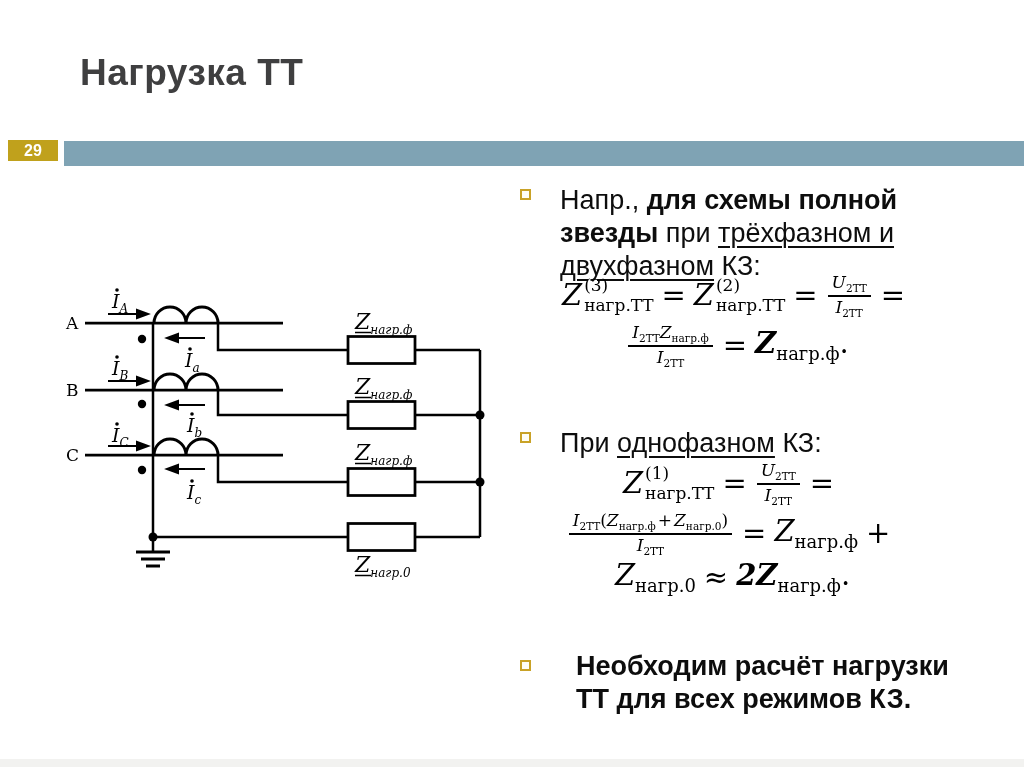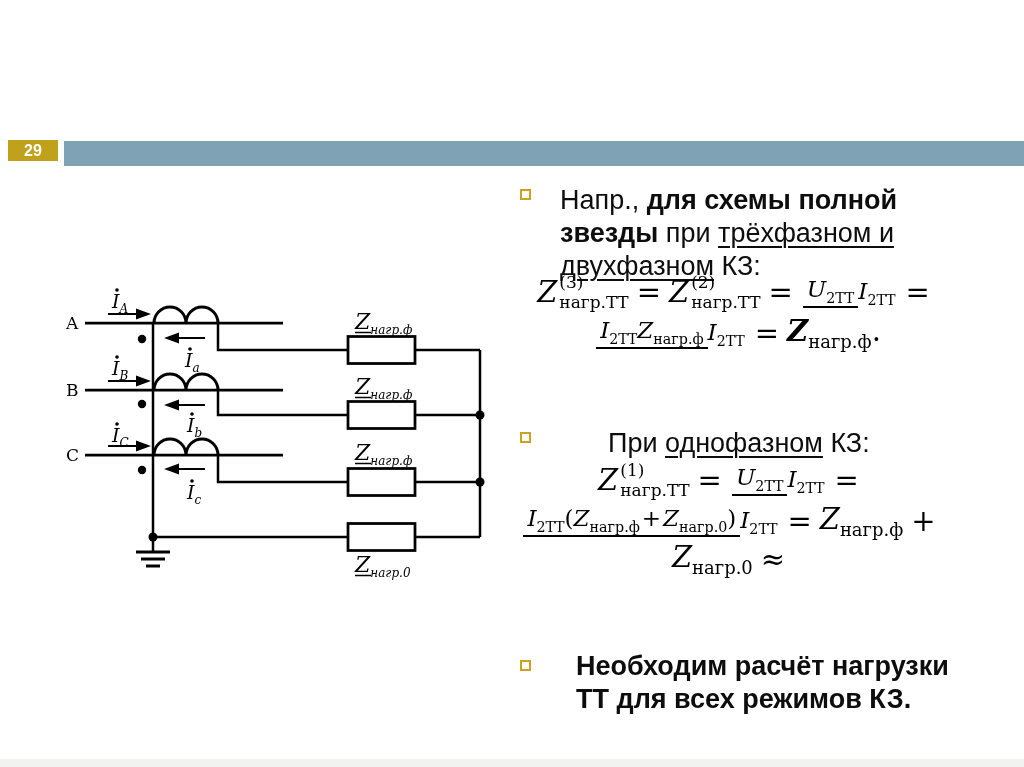--- a/index.html
+++ b/index.html
@@ -42,38 +42,39 @@
     position:absolute; font-family:"DejaVu Serif","Liberation Serif",serif;
     color:#000;
   }
   .fl { display:flex; justify-content:center; align-items:center; font-size:29px; line-height:1.05; margin-bottom:3px; }
   .v { font-style:italic; }
   .bv { font-style:italic; font-weight:bold; }
   .zst { display:inline-flex; align-items:center; }
   .ss { display:inline-flex; flex-direction:column; align-items:flex-start; font-size:17px; line-height:1.2; margin-left:2px; }
   .op { margin:0 8px; }
   .opt { margin:0 2px; }
-  .frac { display:inline-flex; flex-direction:row; align-items:center; font-size:23px; line-height:1.2; margin:0 2px; }
+  .frac { display:inline-flex; flex-direction:column; align-items:center; font-size:17px; line-height:1.2; margin:0 2px; }
   .frac .num { border-bottom:2px solid #000; padding:0 4px 1px 4px; }
   .frac .den { padding-top:0; }
   sub { font-size:0.62em; font-style:normal; line-height:1; }
   
   .diagram { position:absolute; left:55px; top:275px; }
   .diagram text { font-family:"DejaVu Serif","Liberation Serif",serif; }
   .phase-label { font-family:"Liberation Sans", sans-serif; font-size:17px; fill:#000; }
   .cur { font-size:19px; font-style:italic; fill:#000; }
   .cur .s { font-size:12px; }
   .zl { font-size:22px; font-style:italic; fill:#000; }
   .zl .s { font-size:12px; }
 </style>
 </head>
 <body>
 
 <div class="page">
 
+  <h1 class="title">Нагрузка ТТ</h1>
 
   <div class="page-badge">29</div>
   <div class="accent-bar"></div>
   <div class="bottom-strip"></div>
 
   <svg class="diagram" width="455" height="325" viewBox="0 0 455 325">
 
     <g stroke="#000" stroke-width="2.75">
       <line x1="30" y1="48" x2="228" y2="48"></line>
       <line x1="30" y1="115" x2="228" y2="115"></line>
@@ -204,21 +205,21 @@
       <span class="frac">
           <span class="num"><i class="v">I</i><sub>2ТТ</sub><i class="v">Z</i><sub>нагр.ф</sub></span>
           <span class="den"><i class="v">I</i><sub>2ТТ</sub></span>
         </span>
       <span class="op">=</span>
       <span><i class="bv">Z</i><sub>нагр.ф</sub><span>.</span></span>
     </div>
   </div>
 
   <div class="bsq" style="left:520px; top:432px;"></div>
-  <div class="btext" style="top:427px;margin-left:48px;"><span>При </span><u>однофазном</u><span> КЗ:</span></div>
+  <div class="btext" style="top:427px;"><span>При </span><u>однофазном</u><span> КЗ:</span></div>
 
   <div class="formula" style="left:505px; top:460px; width:455px;">
     <div class="fl">
       <span class="zst">
           <i class="v">Z</i>
           <span class="ss">
             <span>(1)</span>
             <span>нагр.ТТ</span>
           </span>
         </span>
@@ -234,19 +235,20 @@
           <span class="num"><i class="v">I</i><sub>2ТТ</sub><span>(</span><i class="v">Z</i><sub>нагр.ф</sub><span class="opt">+</span><i class="v">Z</i><sub>нагр.0</sub><span>)</span></span>
           <span class="den"><i class="v">I</i><sub>2ТТ</sub></span>
         </span>
       <span class="op">=</span>
       <span><i class="v">Z</i><sub>нагр.ф</sub></span>
       <span class="op">+</span>
     </div>
     <div class="fl">
       <span><i class="v">Z</i><sub>нагр.0</sub></span>
       <span class="op">≈</span>
+      <span><i class="bv">2Z</i><sub>нагр.ф</sub><span>.</span></span>
     </div>
   </div>
 
   <div class="bsq" style="left:520px; top:660px;"></div>
   <div class="btext bold-bullet" style="top:650px; width:395px;"><span>Необходим расчёт нагрузки ТТ для всех режимов КЗ.</span></div>
 
 </div>
 
 </body></html>

